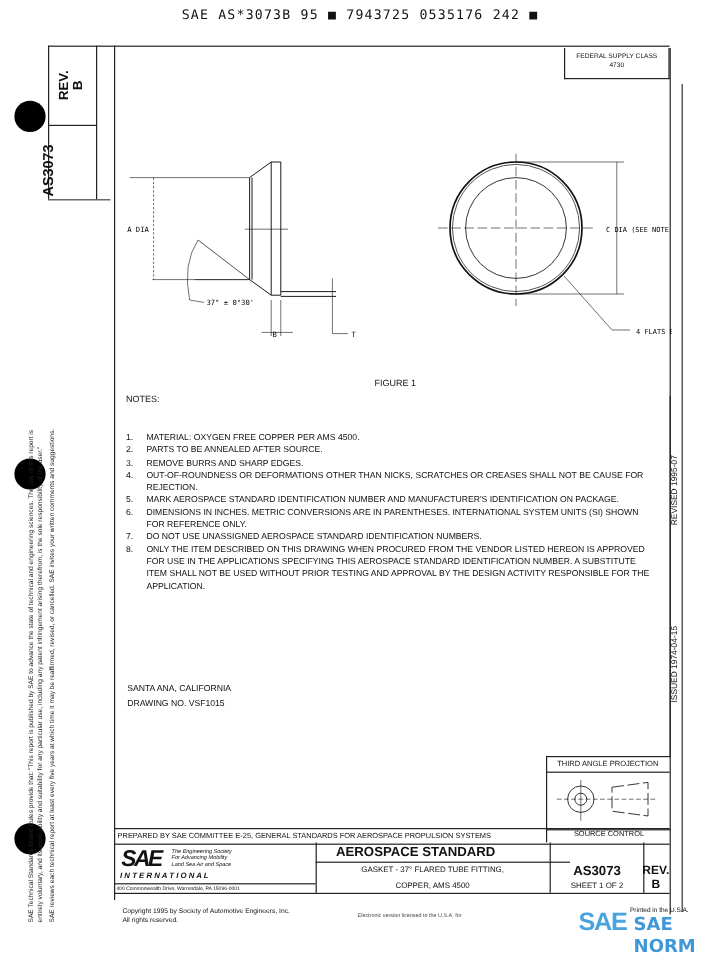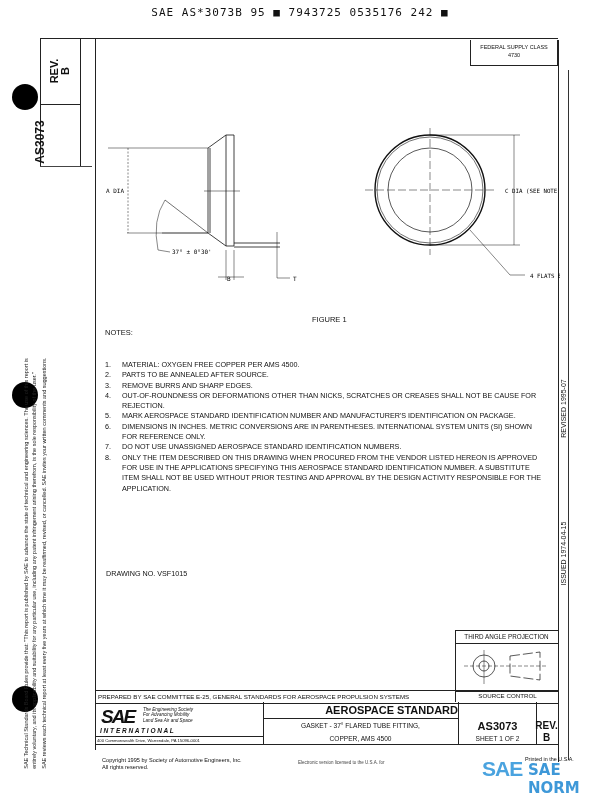--- a/index.html
+++ b/index.html
@@ -17,21 +17,21 @@
     .note .n { width:17px; flex:none; }
     .source { left:106px; top:557px; font-size:7.2px; line-height:11.5px; }
     .source .gap { height:11px; }
     .side-legal { font-size:5.5px; line-height:7.5px; color:#222; }
     .fig-label { left:312px; top:315px; font-size:7.5px; }
     .tap-box { left:455px; top:630px; width:103px; height:60px; border:1px solid #222; border-right:none; }
     .tap-title { left:455px; top:630px; width:103px; height:13px; border-bottom:1px solid #222; font-size:6.3px; text-align:center; line-height:13px; }
     .prep-bar { left:95px; top:690px; width:463px; height:12px; border-top:1px solid #222; border-bottom:1px solid #222; font-size:6.2px; line-height:12px; }
     .sc-label { left:455px; top:690px; width:103px; height:12px; border-left:1px solid #222; font-size:6.2px; line-height:12px; text-align:center; }
     .logo-box { left:95px; top:702px; width:168px; height:42px; border-right:1px solid #222; }
-    .aero-std { left:263px; top:702px; width:195px; height:16px; border-bottom:1px solid #222; font-weight:bold; font-size:11px; text-align:right; line-height:16px; }
+    .aero-std { left:263px; top:702px; width:195px; height:16px; border-bottom:1px solid #222; font-weight:bold; font-size:11px; text-align:left; line-height:16px;padding-left:17px; }
     .gasket { left:263px; top:722px; width:195px; font-size:6.6px; text-align:center; }
     .copper { left:263px; top:735px; width:195px; font-size:6.6px; text-align:center; }
     .num-box { left:458px; top:702px; width:77px; height:42px; border-left:1px solid #222; border-right:1px solid #222; }
     .rev-br { left:535px; top:702px; width:23px; height:42px; }
     .footer-copy { left:102px; top:757px; font-size:5.6px; line-height:7px; }
     .footer-mid { left:298px; top:760px; font-size:4.5px; color:#444; }
     .printed { left:525px; top:756px; font-size:5.4px; }
     .wm { left:482px; top:757px; font-size:21px; font-weight:bold; color:#4aa3df; letter-spacing:-1px; }
     .wm2 { left:520px; top:760px; font-size:17px; font-weight:bold; color:#3e98d8; font-family:"DejaVu Sans", sans-serif; }
   </style>
@@ -150,20 +150,21 @@
       <span>DO NOT USE UNASSIGNED AEROSPACE STANDARD IDENTIFICATION NUMBERS.</span>
     </div>
   <div class="note">
       <span class="n">8.</span>
       <span>ONLY THE ITEM DESCRIBED ON THIS DRAWING WHEN PROCURED FROM THE VENDOR LISTED HEREON IS APPROVED FOR USE IN THE APPLICATIONS SPECIFYING THIS AEROSPACE STANDARD IDENTIFICATION NUMBER. A SUBSTITUTE ITEM SHALL NOT BE USED WITHOUT PRIOR TESTING AND APPROVAL BY THE DESIGN ACTIVITY RESPONSIBLE FOR THE APPLICATION.</span>
     </div>
 </div>
 
 <div class="abs source">
   <div class="gap"></div>
+  <div>SANTA ANA, CALIFORNIA</div>
   <div>DRAWING NO. VSF1015</div>
 </div>
 
 <div class="abs" style="left:558px;top:330px;width:10px;height:300px;border-left:1px solid #222"></div>
 <div class="abs vert" style="left:513px;top:405px;width:100px;text-align:center;font-size:7px;font-weight:normal">REVISED 1995-07</div>
 <div class="abs vert" style="left:513px;top:550px;width:100px;text-align:center;font-size:7px;font-weight:normal">ISSUED 1974-04-15</div>
 
 <div class="abs tap-box"></div>
 <div class="abs tap-title">THIRD ANGLE PROJECTION</div>
 <svg class="abs" style="left:456px;top:644px" width="100" height="46">

